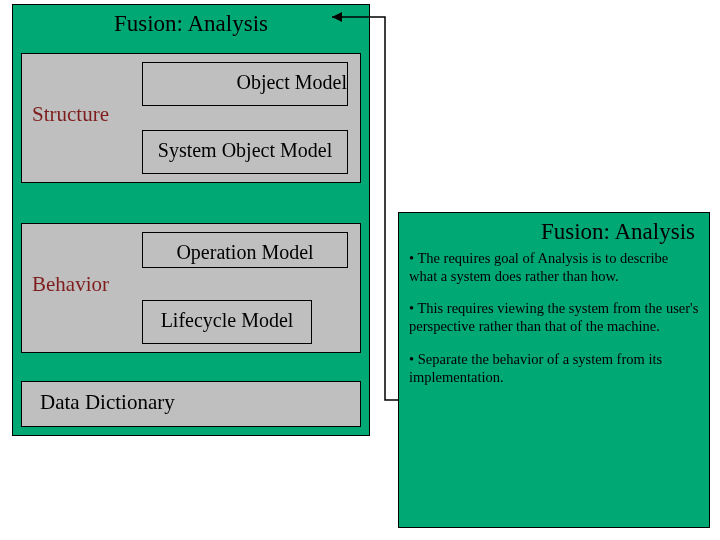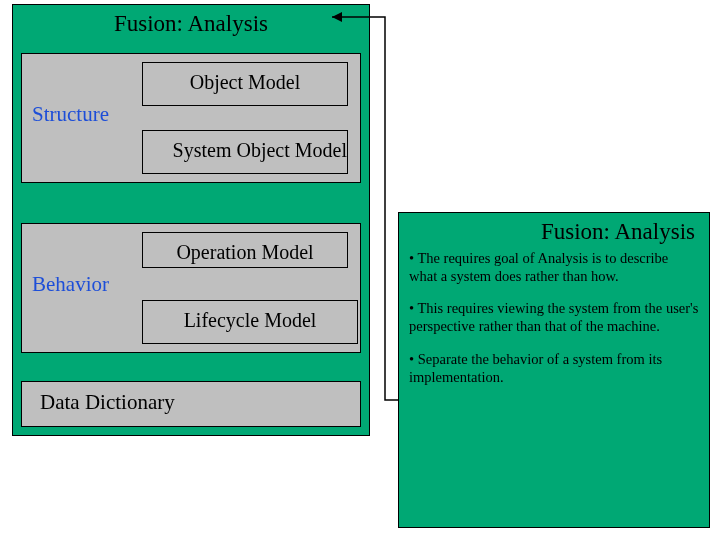--- a/index.html
+++ b/index.html
@@ -23,31 +23,31 @@
     font-size: 23px;
     color: #000;
   }
   .gray-box {
     position: absolute;
     background: #bfbfbf;
     border: 1.5px solid #000;
   }
   .label {
     font-size: 21px;
-    color: #1d4ed8;
+    color: #7f1d1d;
   }
   .structure { left: 8px; top: 48px; width: 340px; height: 130px; }
   .structure-label { position: absolute; left: 10px; top: 48px; }
-  .obj-model { left: 120px; top: 8px; width: 206px; height: 44px; text-align: center; padding-top: 8px; font-size: 20px; }
-  .sys-obj-model { left: 120px; top: 76px; width: 206px; height: 44px; text-align: right; padding-top: 8px; font-size: 20px; }
+  .obj-model { left: 120px; top: 8px; width: 206px; height: 44px; text-align: right; padding-top: 8px; font-size: 20px; }
+  .sys-obj-model { left: 120px; top: 76px; width: 206px; height: 44px; text-align: center; padding-top: 8px; font-size: 20px; }
 
   .behavior { left: 8px; top: 218px; width: 340px; height: 130px; }
   .behavior-label { position: absolute; left: 10px; top: 48px; }
   .op-model { left: 120px; top: 8px; width: 206px; height: 36px; text-align: center; padding-top: 8px; font-size: 20px; }
-  .life-model { left: 120px; top: 76px; width: 216px; height: 44px; text-align: center; padding-top: 8px; font-size: 20px; }
+  .life-model { left: 120px; top: 76px; width: 170px; height: 44px; text-align: center; padding-top: 8px; font-size: 20px; }
 
   .data-dict { left: 8px; top: 376px; width: 340px; height: 46px; text-align: left; padding: 8px 0 7px 18px; font-size: 21px; }
 
   .panel-right {
     position: absolute;
     left: 398px; top: 212px;
     width: 312px; height: 316px;
     background: #00a874;
     border: 1.5px solid #000;
     padding: 6px 10px 10px 10px;

